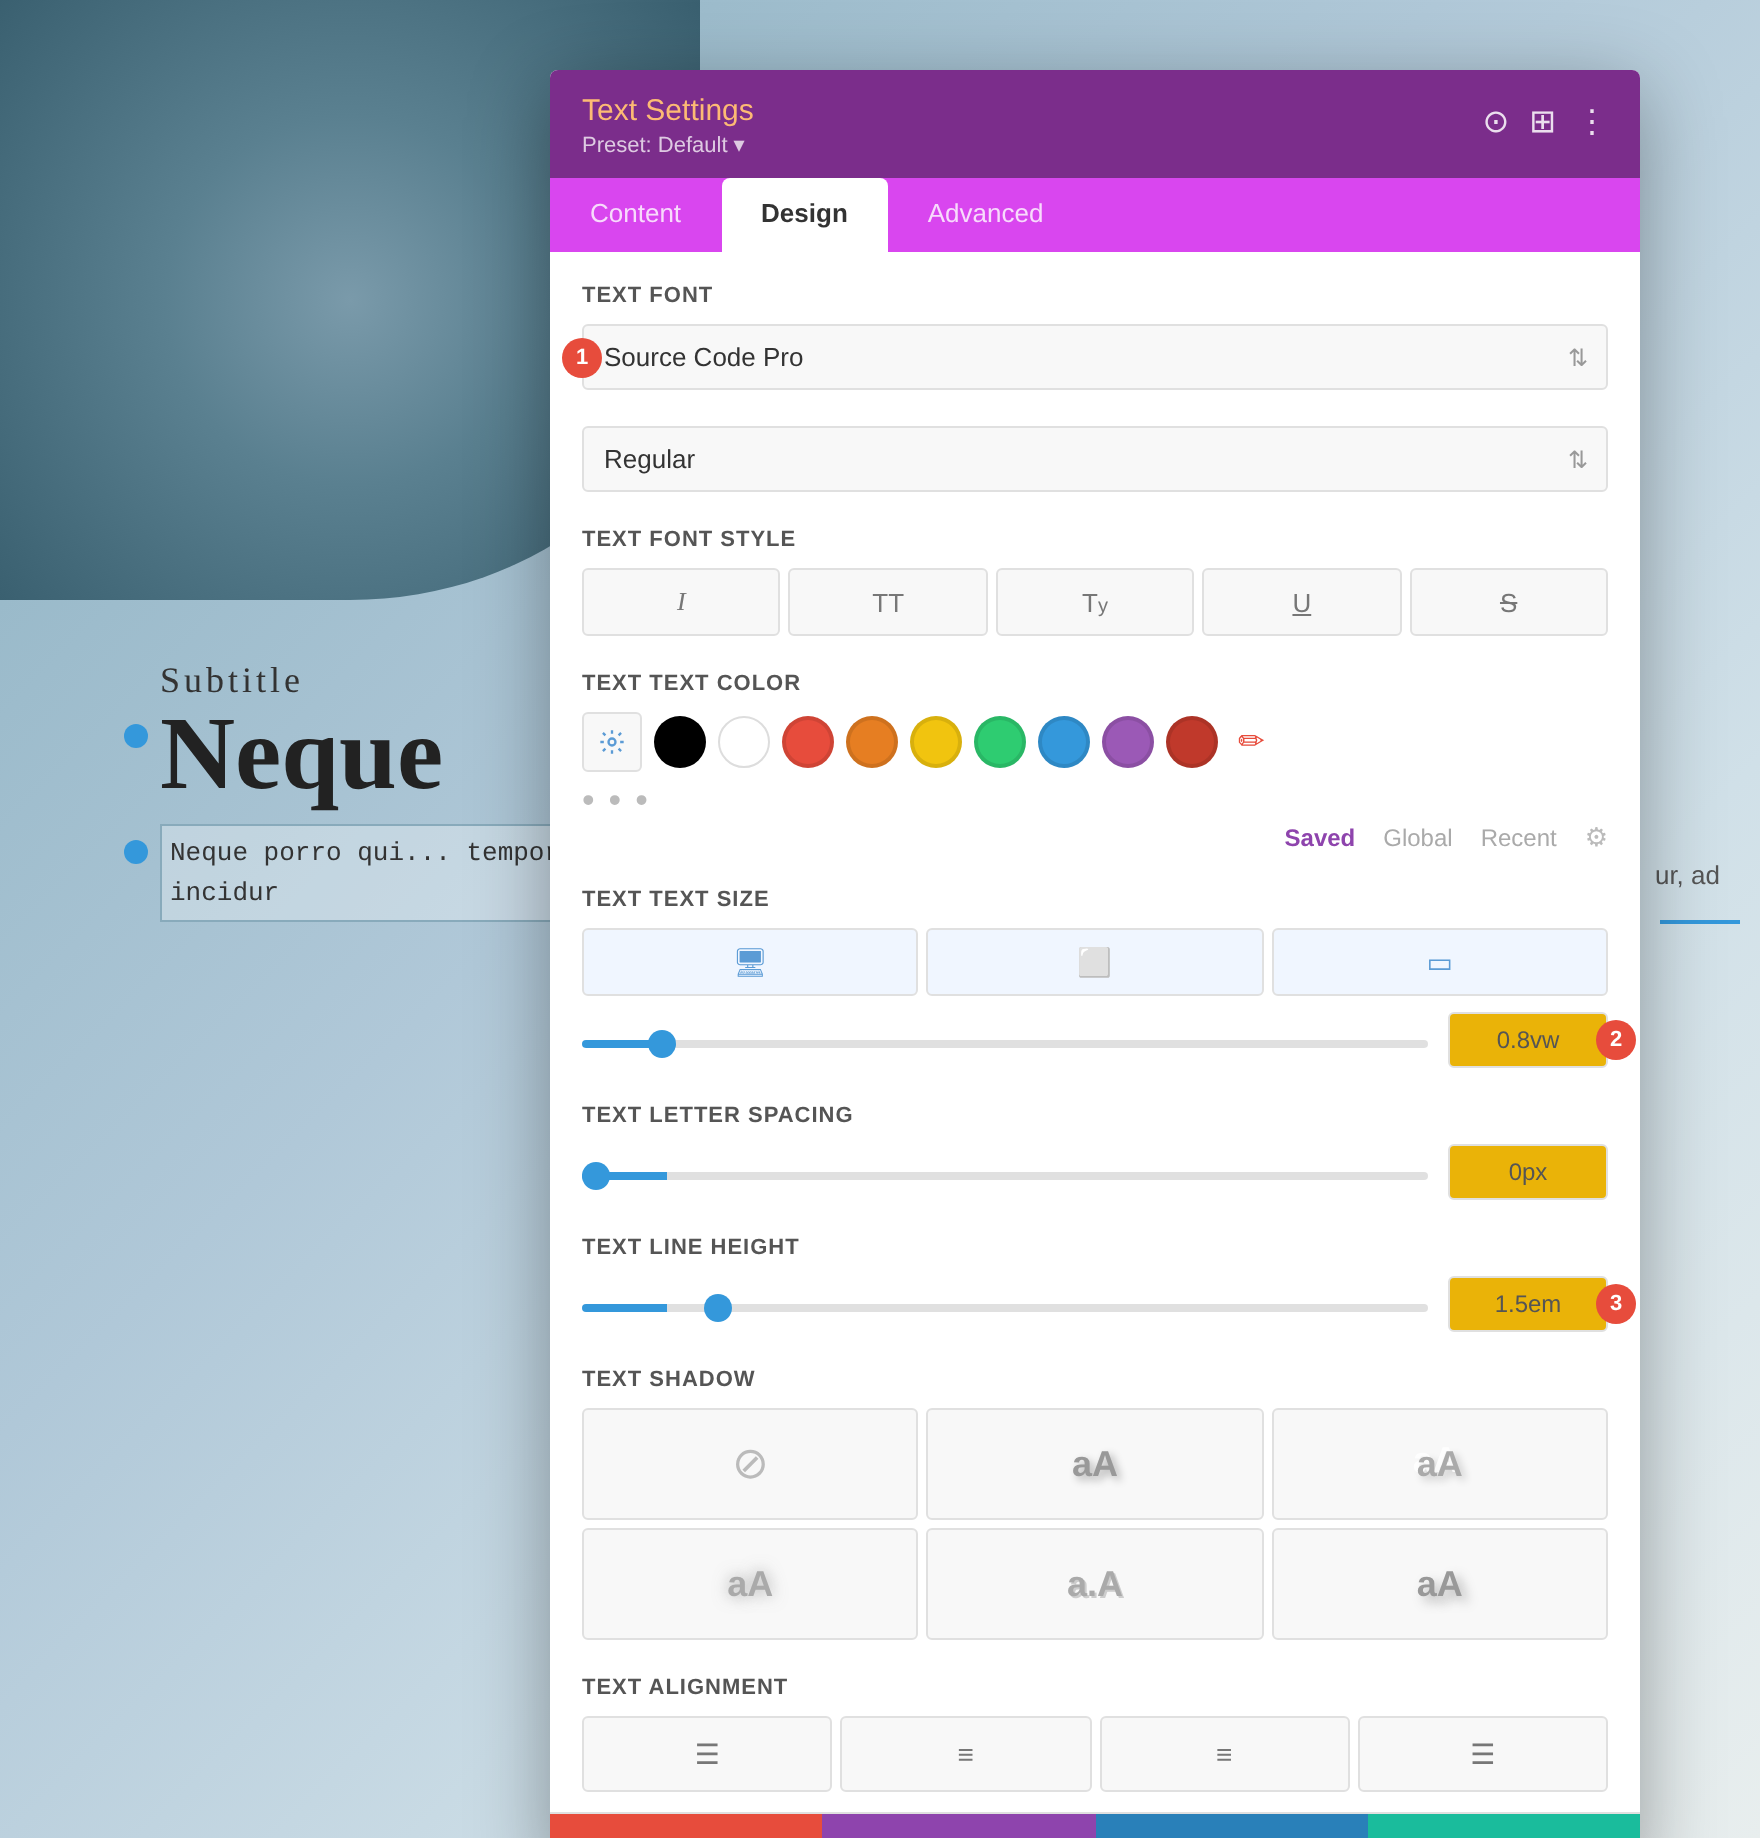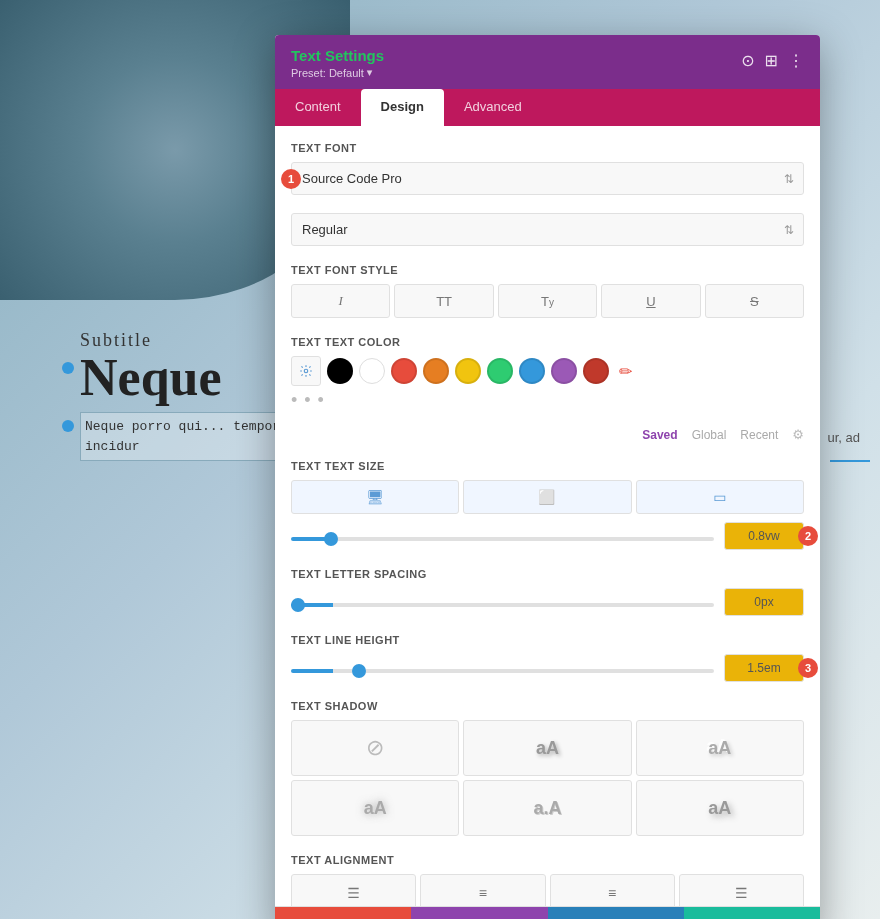--- a/index.html
+++ b/index.html
@@ -78,23 +78,23 @@
 
     .modal-header {
       background: #7b2d8b;
       padding: 12px 16px 0;
       display: flex;
       align-items: flex-start;
       justify-content: space-between;
     }
 
     .modal-header-left h2 {
-      color: #22c55e;
+      color: #fdba74;
       font-size: 15px;
-      font-weight: 700;
+      font-weight: 400;
       margin-bottom: 2px;
     }
 
     .modal-header-left .preset {
       color: rgba(255,255,255,0.75);
       font-size: 11px;
       display: flex;
       align-items: center;
       gap: 3px;
       margin-bottom: 10px;
@@ -108,21 +108,21 @@
     }
 
     .modal-header-icons span {
       color: rgba(255,255,255,0.85);
       font-size: 16px;
       cursor: pointer;
     }
 
     .tabs {
       display: flex;
-      background: #be185d;
+      background: #d946ef;
     }
 
     .tab {
       padding: 10px 20px;
       font-size: 13px;
       color: rgba(255,255,255,0.8);
       cursor: pointer;
       border-bottom: 2px solid transparent;
     }
 
@@ -238,21 +238,21 @@
       cursor: pointer;
       margin-top: 4px;
       letter-spacing: 1px;
     }
 
     .color-tabs-row {
       display: flex;
       justify-content: flex-end;
       align-items: center;
       gap: 14px;
-      margin-top: 16px;
+      margin-top: 0;
     }
 
     .color-tab {
       font-size: 12px;
       cursor: pointer;
       color: #aaa;
     }
 
     .color-tab.active {
       color: #8e44ad;

